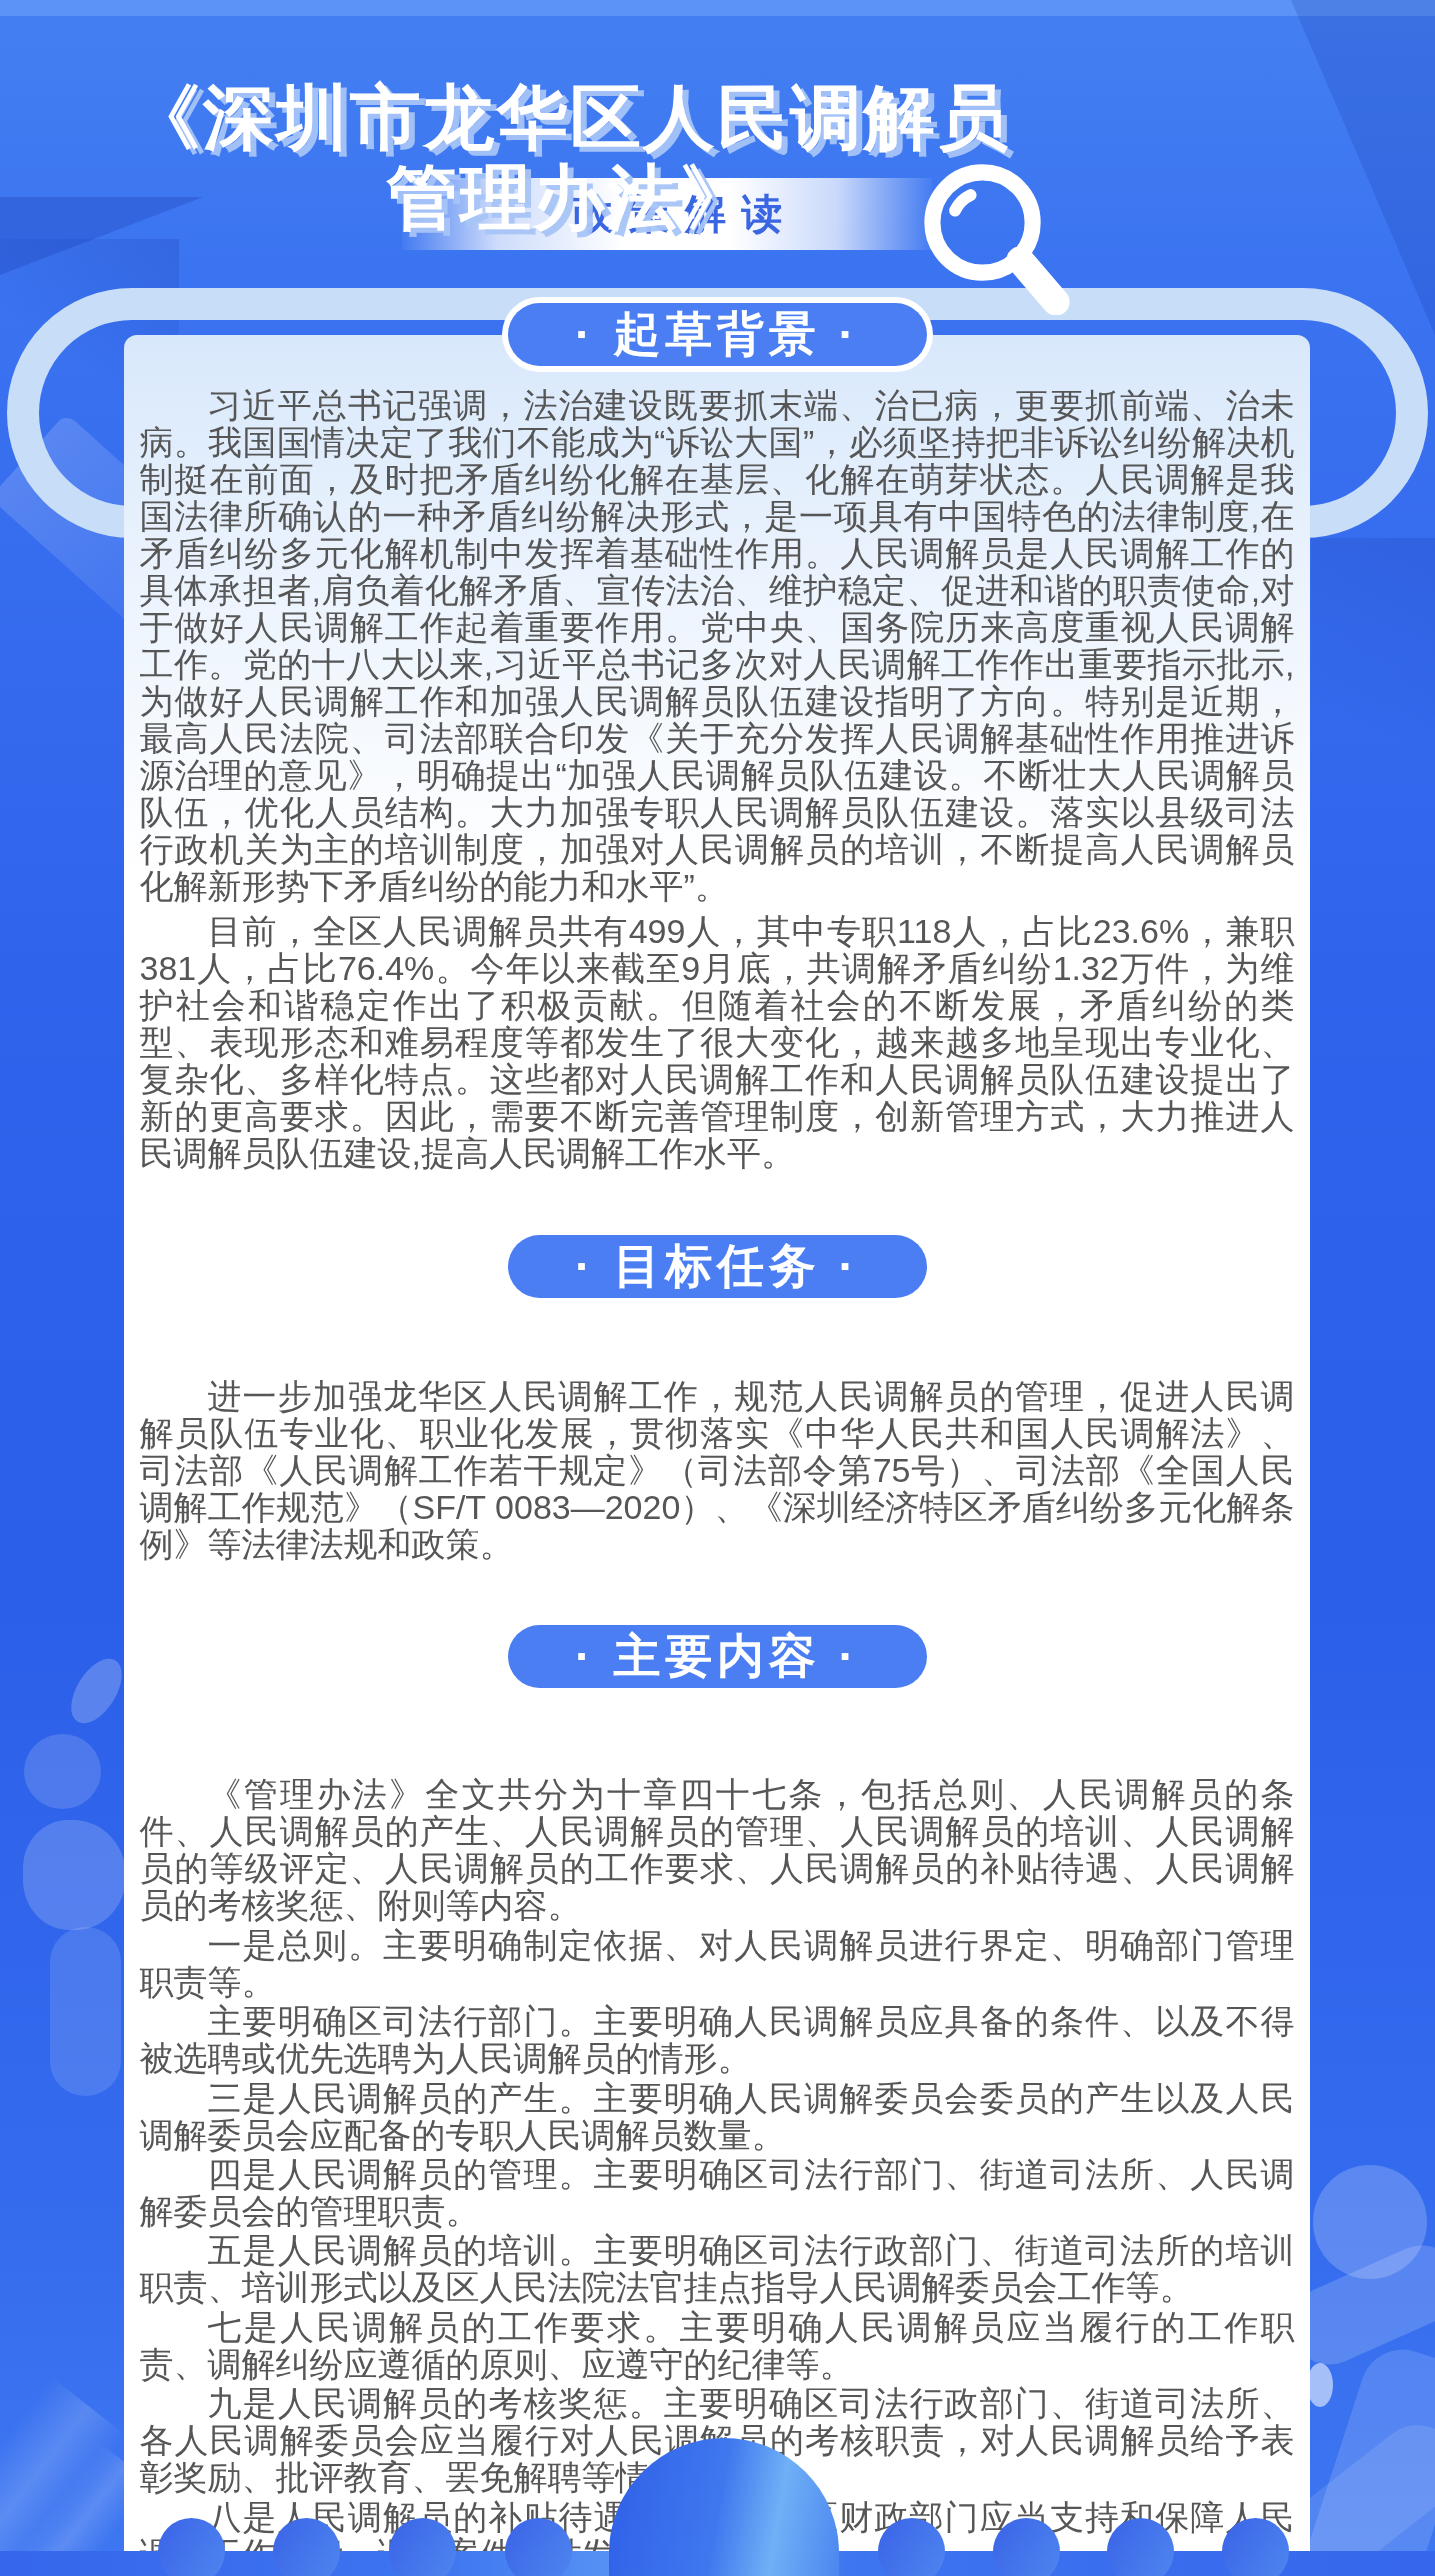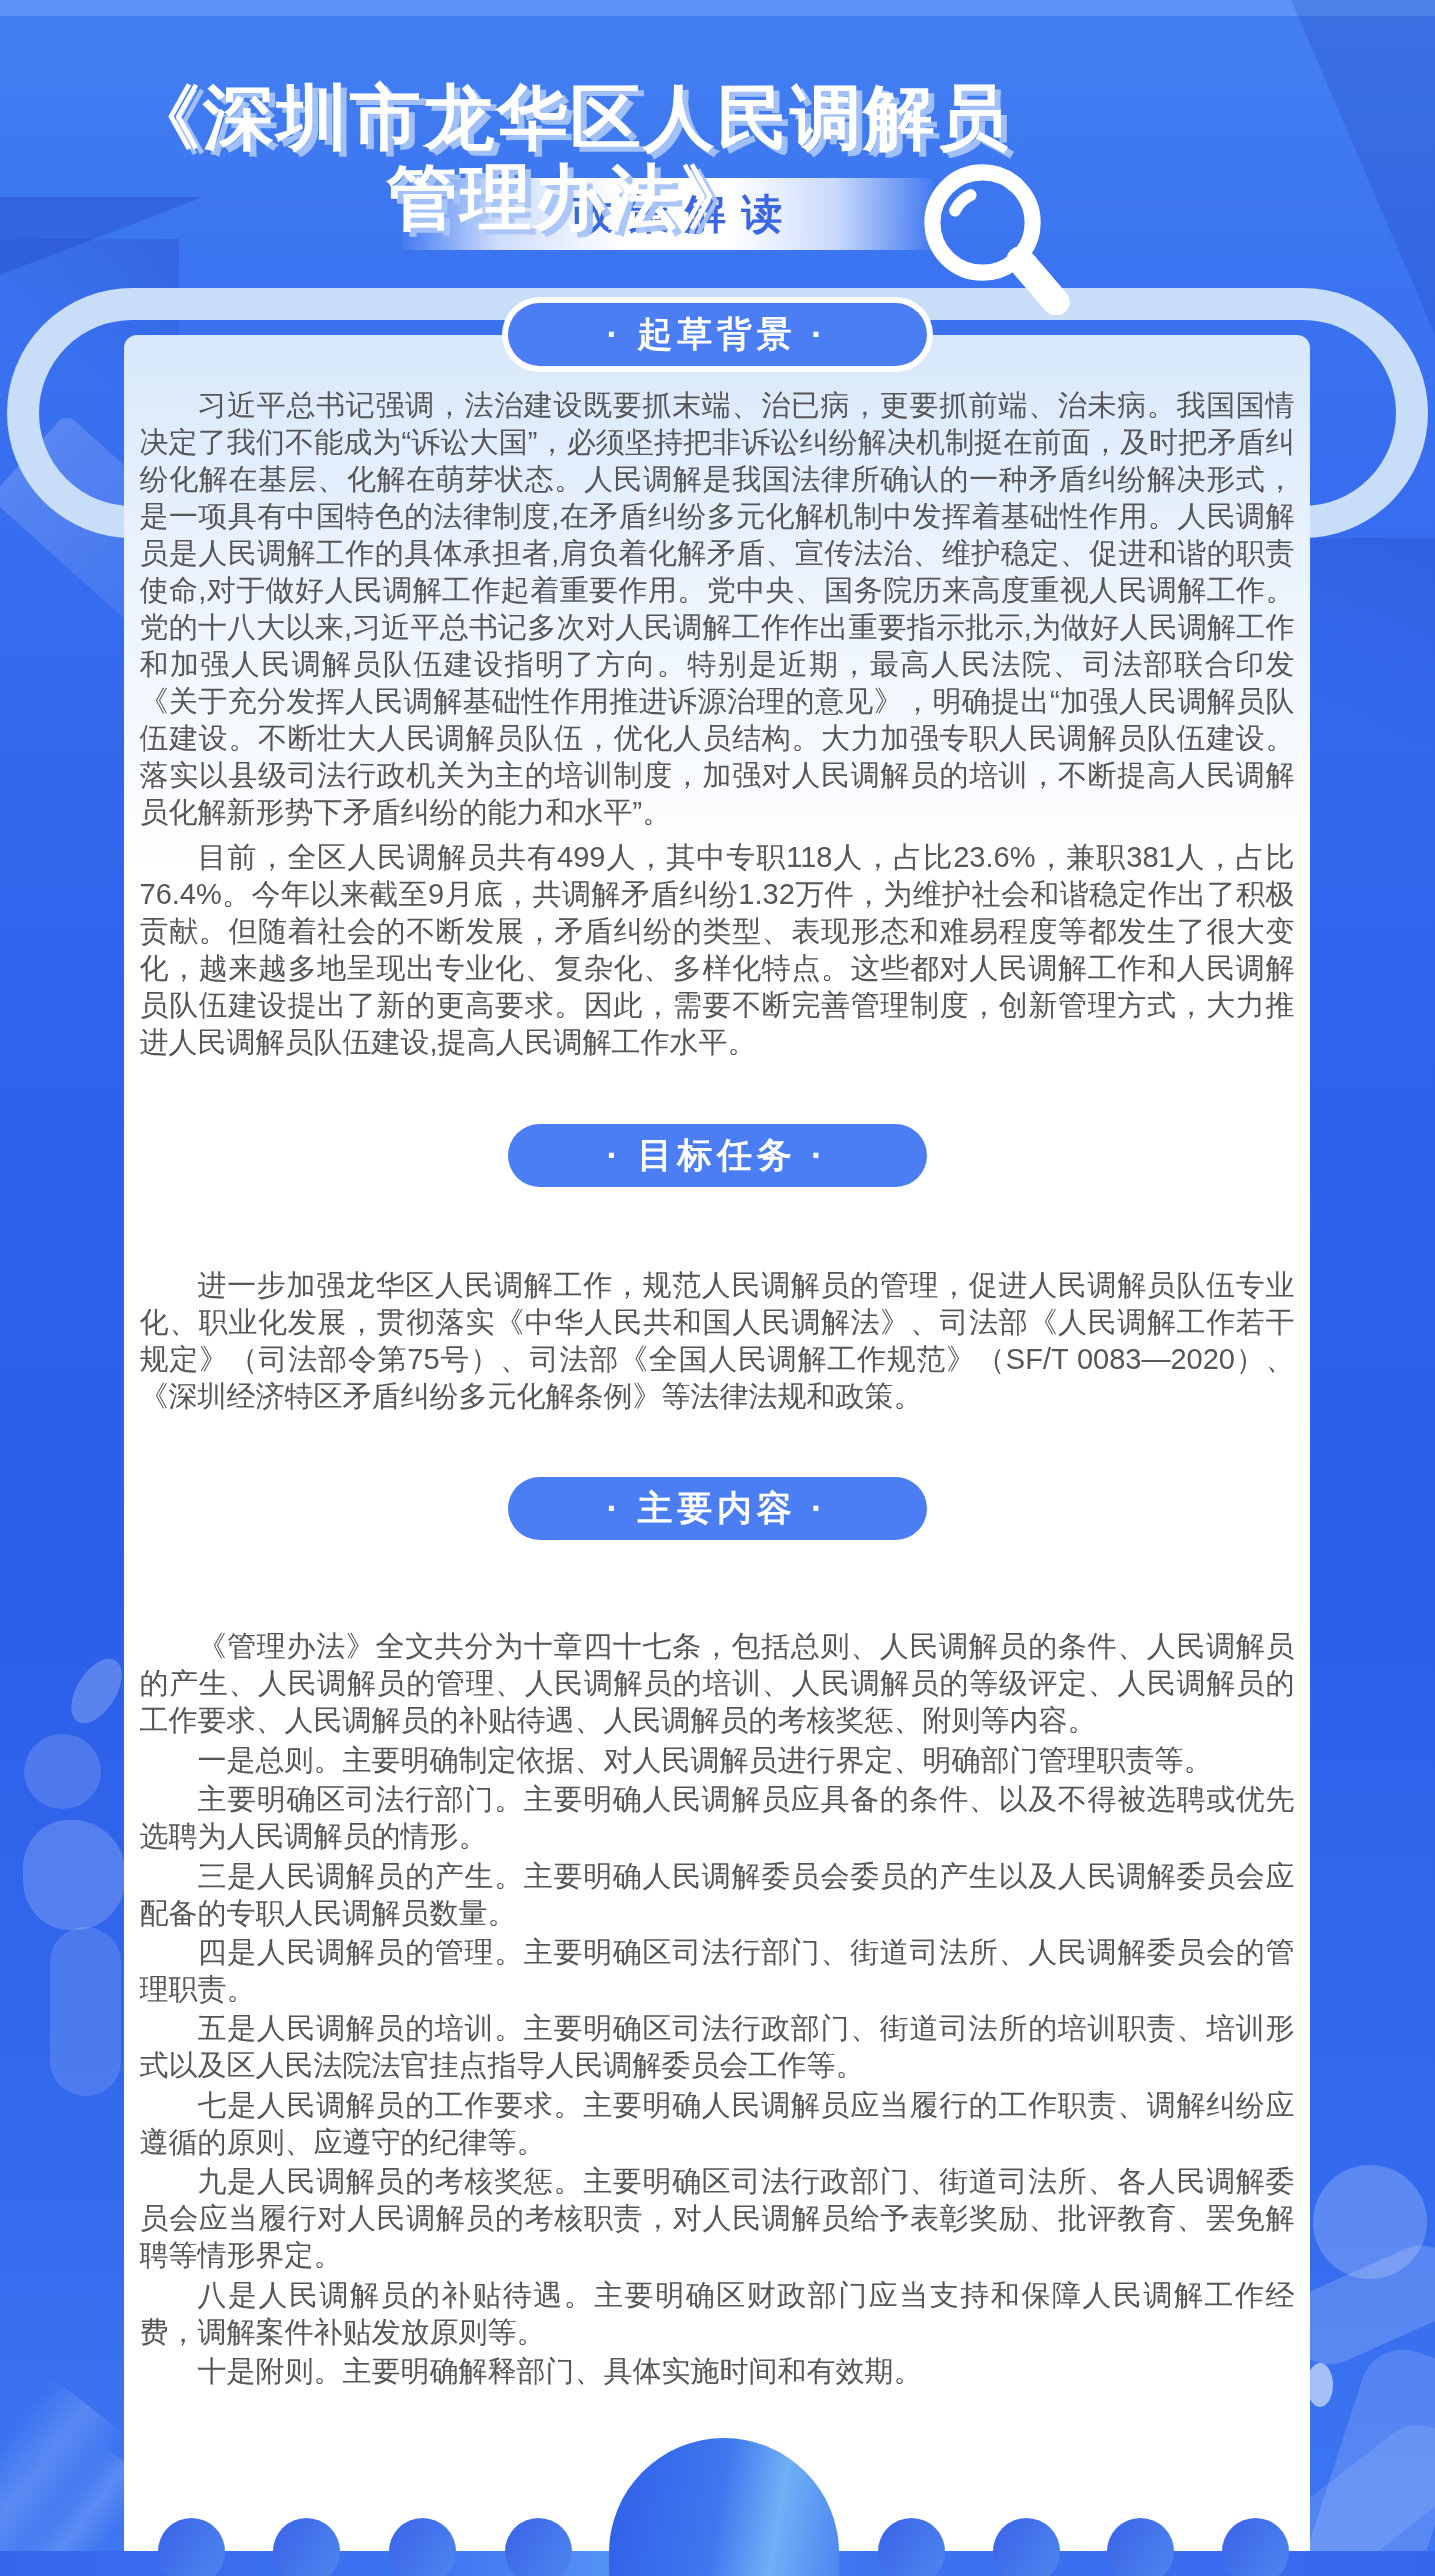--- a/index.html
+++ b/index.html
@@ -32,25 +32,25 @@
     background:linear-gradient(90deg,rgba(255,255,255,.04) 0%,rgba(255,255,255,.75) 18%,#ffffff 42%,#ffffff 62%,rgba(255,255,255,.72) 82%,rgba(255,255,255,.04) 100%);
     display:flex;align-items:center;justify-content:center;}
   .band-text{color:#3a66e2;font-size:41px;font-weight:700;letter-spacing:15.5px;margin-left:36px;}
   .magnifier{left:896px;top:136px;width:179px;height:179px;z-index:6;}
   
   .card{left:124px;top:335px;width:1186px;height:2217px;z-index:10;box-sizing:border-box;
     padding:0 15.5px;border-radius:13px 13px 0 0;
     background:linear-gradient(180deg,#d8e8fb 0px,#e9f2fd 215px,#ffffff 538px,#ffffff 100%);}
   .pill{width:419px;height:63px;margin:0 auto;background:#4a7ef2;border-radius:32px;
     display:flex;align-items:center;justify-content:center;
-    color:#ffffff;font-size:35px;font-weight:700;letter-spacing:4.8px;}
+    color:#ffffff;font-size:47px;font-weight:700;letter-spacing:4.8px;}
   .pill-bg{margin-top:-32px;box-shadow:0 0 0 6px #ffffff;}
   .pill-tasks{margin-top:63px;}
   .pill-content{margin-top:62px;}
-  .card p{margin:0;color:#565656;font-size:29px;line-height:37px;text-align:justify;text-indent:2em;}
+  .card p{margin:0;color:#565656;font-size:34px;line-height:37px;text-align:justify;text-indent:2em;}
   .p-bg1{margin-top:21px !important;}
   .p-bg2{margin-top:8.4px !important;}
   .p-tasks{margin-top:80px !important;}
   .p-intro{margin-top:88px !important;}
   .p-item{margin-top:2.4px !important;}
   
   .bottom-band{left:0;top:2551px;width:1435px;height:24.5px;z-index:11;
     background:linear-gradient(90deg,#3566ec 0%,#3d74f0 30%,#5b9af5 46%,#3d74f0 60%,#3566ec 100%);}
   .scallop{width:67px;height:67px;border-radius:50%;z-index:12;
     background:linear-gradient(120deg,#3a63e6,#4f86f0);}

